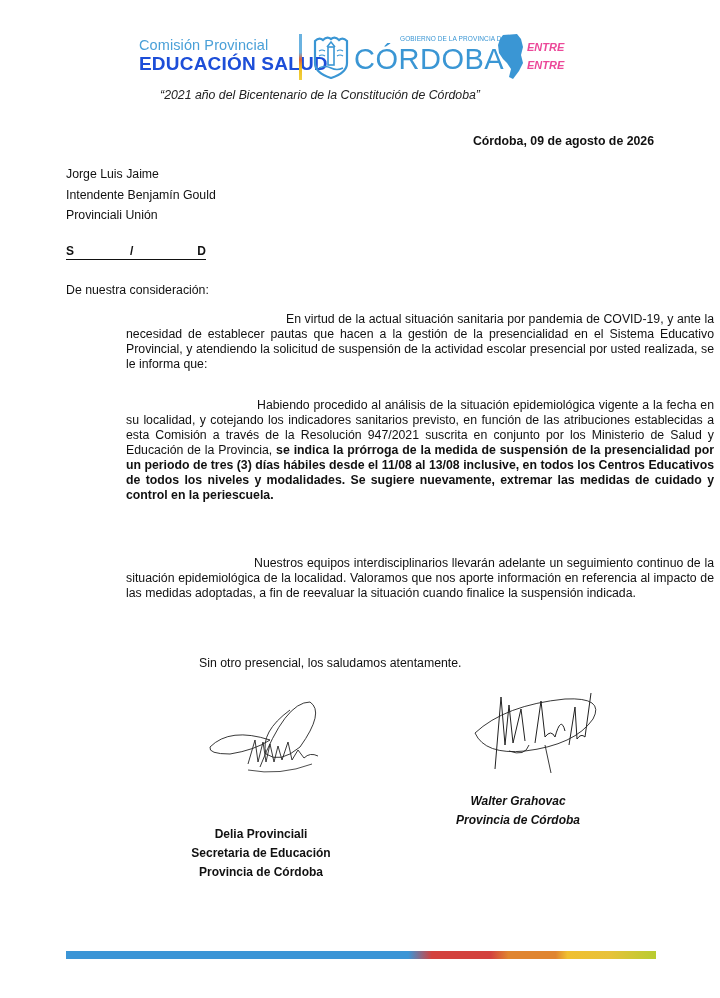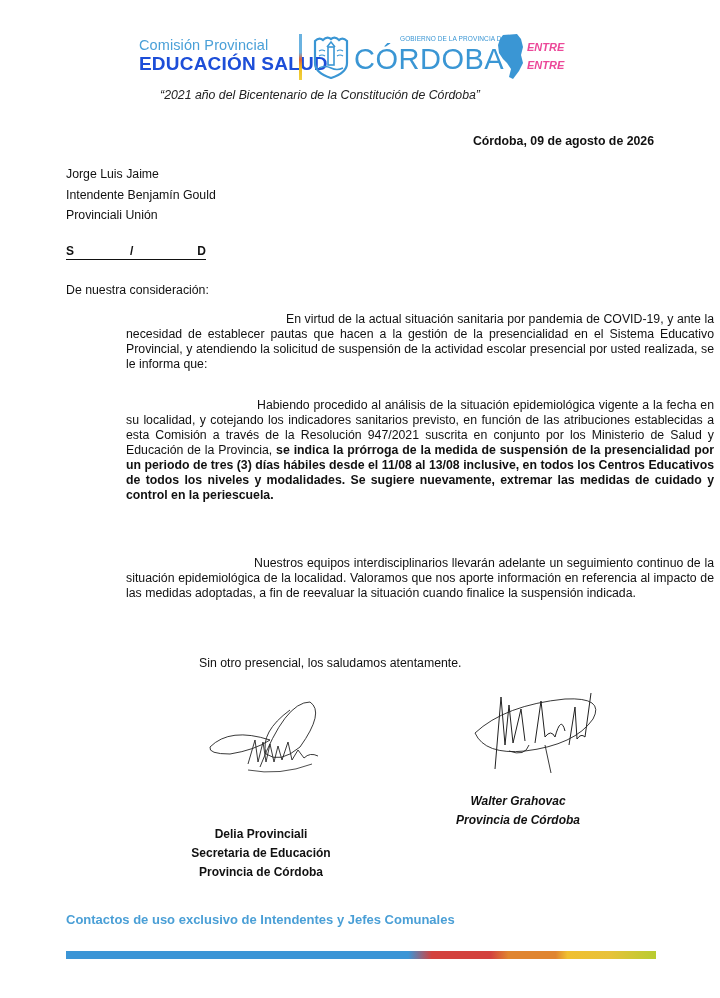--- a/index.html
+++ b/index.html
@@ -126,15 +126,14 @@
   <div>Delia Provinciali</div>
   <div>Secretaria de Educación</div>
   <div>Provincia de Córdoba</div>
 </div>
 <div class="abs signer signer2">
   <div>Walter Grahovac</div>
   <div>Provincia de Córdoba</div>
 </div>
 
 <div class="abs footer">
-  <div>Contactos de uso exclusivo de Intendentes y Jefes Comunales</div>
 </div>
 <div class="abs bar"></div>
 
 </body></html>

